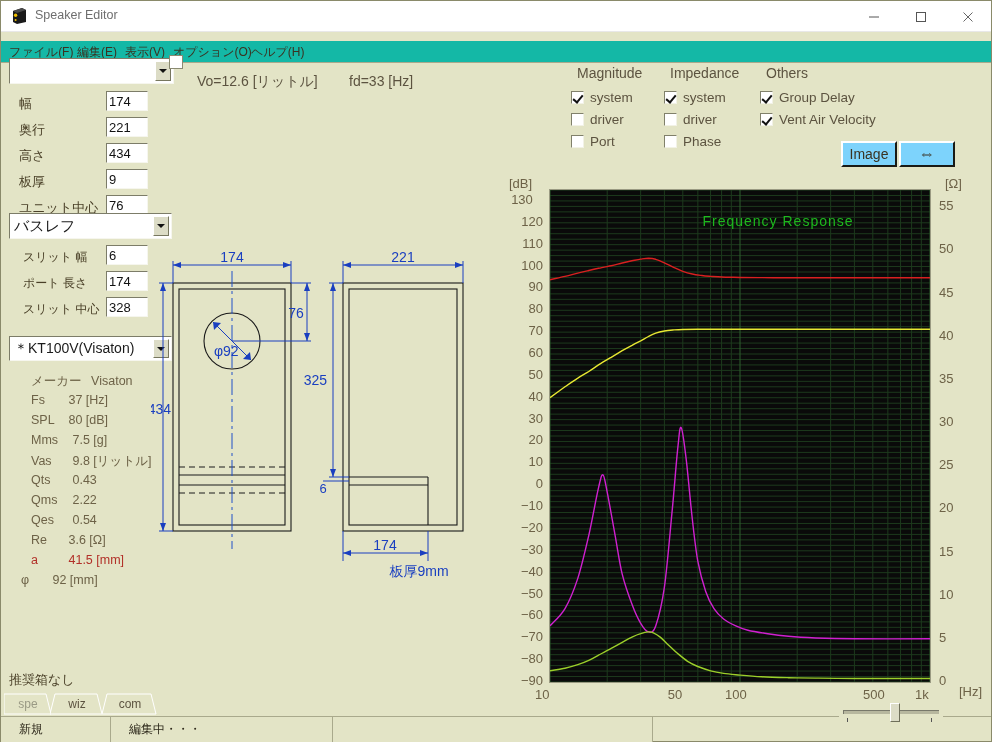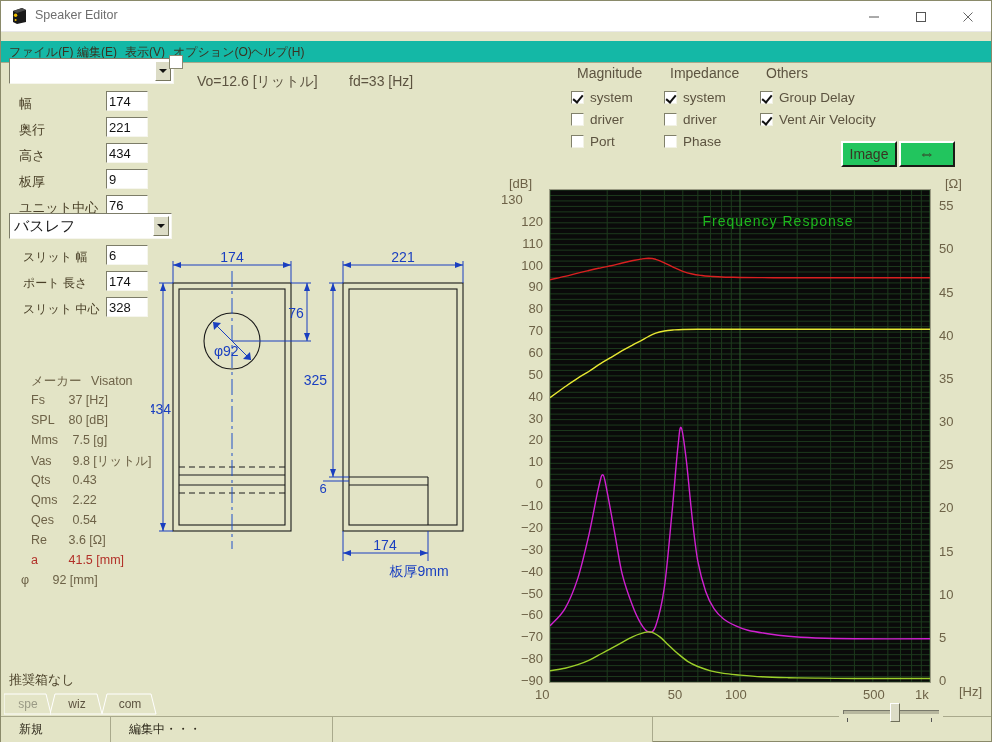--- a/index.html
+++ b/index.html
@@ -154,21 +154,21 @@
   }
   .cbbox.checked::after {
     content:""; position:absolute; left:3px; top:1px;
     width:4px; height:8px; border:solid #111; border-width:0 2px 2px 0;
     transform:rotate(40deg);
   }
   .cblabel { font-size:13.5px; color:#5c5340; font-family:"Liberation Sans", sans-serif; }
 
   .btn {
     position:absolute; height:26px;
-    background:#22c55e;
+    background:#7dd3fc;
     border:2px outset #d6d6be;
     border-top-color:#ffffff; border-left-color:#ffffff;
     border-right-color:#6f6f5a; border-bottom-color:#6f6f5a;
     font-size:14px; color:#3a3322;
     font-family:"Liberation Sans", sans-serif;
     display:flex; align-items:center; justify-content:center;
   }
 
   
   .drawing { position:absolute; left:150px; top:250px; width:350px; height:340px; }
@@ -271,20 +271,26 @@
         </span>
     </div>
 
     <div class="flabel" style="left:22px; top:194px; font-size:12px;">スリット 幅</div>
     <div class="fbox" style="left:105px; top:190px;">6</div>
     <div class="flabel" style="left:22px; top:220px; font-size:12px;">ポート 長さ</div>
     <div class="fbox" style="left:105px; top:216px;">174</div>
     <div class="flabel" style="left:22px; top:246px; font-size:12px;">スリット 中心</div>
     <div class="fbox" style="left:105px; top:242px;">328</div>
 
+    <div class="combo" style="left:8px; top:281px; width:163px; height:25px;">
+      <span class="cval" style="font-size:14px">＊KT100V(Visaton)</span>
+      <span class="combo-arrow">
+          <i></i>
+        </span>
+    </div>
 
     <div class="spec" style="top:318px;">
       <span class="k">メーカー</span>
       <span style="padding-left:6px">Visaton</span>
     </div>
     <div class="spec" style="top:338px;">
       <span class="k" style="width:34px">Fs</span>
       <span>37 [Hz]</span>
     </div>
     <div class="spec" style="top:358px;">
@@ -601,21 +607,21 @@
             <line x1="380" y1="0" x2="380" y2="492" stroke="#2f5f2f" stroke-width="1"></line>
           </g>
           <text x="228" y="36" fill="#1db81d" font-size="14" text-anchor="middle" font-family="Liberation Sans, sans-serif" letter-spacing="1">Frequency Response</text>
           <path d="M0.0,89.7 C2.5,89.1 10.4,87.5 15.0,86.4 C19.7,85.3 23.8,84.1 27.8,83.1 C31.7,82.1 35.3,81.3 38.8,80.5 C42.2,79.7 44.8,79.1 48.5,78.3 C52.2,77.5 57.3,76.5 61.2,75.7 C65.2,74.8 68.8,73.8 72.2,73.0 C75.7,72.2 78.9,71.5 82.0,70.8 C85.0,70.2 87.9,69.5 90.7,69.1 C93.4,68.7 96.0,68.2 98.5,68.2 C101.0,68.3 103.1,68.6 105.7,69.3 C108.3,70.1 111.3,71.4 114.4,72.8 C117.5,74.2 121.0,76.2 124.1,77.6 C127.2,79.0 129.8,80.3 132.8,81.3 C135.8,82.4 139.0,83.3 142.2,84.0 C145.3,84.7 148.8,85.1 151.9,85.5 C154.9,85.9 157.3,86.1 160.6,86.4 C163.9,86.6 168.1,86.9 171.6,87.0 C175.0,87.2 178.2,87.2 181.3,87.2 C184.4,87.3 183.0,87.4 190.0,87.5 C197.0,87.5 213.9,87.6 223.5,87.7 C233.0,87.7 237.7,87.7 247.2,87.7 C256.7,87.7 268.1,87.7 280.7,87.7 C293.3,87.7 306.2,87.7 322.8,87.7 C339.4,87.7 370.5,87.7 380.0,87.7" fill="none" stroke="#d92020" stroke-width="1.4"></path>
           <path d="M0.0,207.7 C2.5,205.9 10.4,200.1 15.0,196.8 C19.7,193.5 23.8,190.6 27.8,188.1 C31.7,185.5 35.3,183.7 38.8,181.5 C42.2,179.3 44.8,177.3 48.5,174.9 C52.2,172.6 57.3,169.6 61.2,167.3 C65.2,164.9 68.8,162.7 72.2,160.7 C75.7,158.7 78.9,156.9 82.0,155.3 C85.0,153.6 87.9,152.3 90.7,150.9 C93.4,149.4 96.0,147.8 98.5,146.5 C101.0,145.2 103.1,144.1 105.7,143.2 C108.3,142.3 111.3,141.6 114.4,141.0 C117.5,140.5 121.0,140.2 124.1,139.9 C127.2,139.7 128.8,139.6 132.8,139.5 C136.8,139.4 141.4,139.3 147.8,139.3 C154.3,139.3 164.6,139.3 171.6,139.3 C178.6,139.3 177.4,139.3 190.0,139.3 C202.6,139.3 225.1,139.3 247.2,139.3 C269.3,139.3 300.7,139.3 322.8,139.3 C344.9,139.3 370.5,139.3 380.0,139.3" fill="none" stroke="#e8e832" stroke-width="1.4"></path>
           <path d="M0.0,435.9 C2.5,433.0 10.4,426.5 15.0,418.6 C19.7,410.7 23.8,400.6 27.8,388.4 C31.7,376.2 35.3,360.4 38.8,345.3 C42.2,330.2 46.1,307.9 48.5,297.8 C50.9,287.7 51.5,284.1 53.0,284.8 C54.4,285.6 55.2,292.0 57.2,302.1 C59.2,312.2 62.6,331.6 65.1,345.3 C67.6,358.9 69.4,372.6 72.2,384.1 C75.1,395.6 78.9,406.1 82.0,414.3 C85.0,422.5 87.9,428.7 90.7,433.3 C93.4,437.9 96.0,441.5 98.5,441.9 C101.0,442.4 103.1,443.4 105.7,435.9 C108.3,428.4 111.6,416.5 114.4,397.1 C117.2,377.6 120.0,342.4 122.3,319.4 C124.5,296.4 126.2,272.6 127.7,258.9 C129.2,245.3 129.7,235.9 131.1,237.4 C132.5,238.8 134.2,252.5 136.0,267.6 C137.9,282.7 140.2,310.7 142.2,328.0 C144.1,345.3 145.6,358.9 147.8,371.2 C150.1,383.4 153.0,393.5 155.7,401.4 C158.4,409.3 161.0,414.0 164.0,418.6 C167.0,423.2 170.0,426.1 173.6,429.0 C177.2,431.9 181.7,434.0 185.8,435.9 C189.8,437.8 192.5,438.9 197.9,440.2 C203.2,441.5 211.0,442.7 217.8,443.7 C224.5,444.7 230.5,445.5 238.5,446.3 C246.5,447.0 254.6,447.5 265.6,448.0 C276.6,448.4 285.3,448.7 304.4,448.8 C323.5,449.0 367.4,448.8 380.0,448.8" fill="none" stroke="#d020d0" stroke-width="1.4"></path>
           <path d="M0.0,480.8 C2.5,480.3 10.4,479.2 15.0,478.2 C19.7,477.2 23.8,476.0 27.8,474.7 C31.7,473.4 35.3,472.0 38.8,470.4 C42.2,468.8 44.8,467.3 48.5,465.2 C52.2,463.2 57.3,460.5 61.2,458.3 C65.2,456.2 68.8,454.2 72.2,452.3 C75.7,450.4 78.9,448.6 82.0,447.1 C85.0,445.7 87.9,444.5 90.7,443.7 C93.4,442.8 96.4,442.1 98.5,441.9 C100.6,441.8 101.4,441.9 103.4,442.8 C105.3,443.7 107.7,445.1 110.2,447.1 C112.7,449.1 115.5,452.2 118.4,454.9 C121.3,457.6 124.5,460.8 127.7,463.5 C130.9,466.2 134.3,469.1 137.6,471.3 C141.0,473.4 144.0,474.9 147.8,476.5 C151.7,478.0 156.3,479.6 160.6,480.8 C164.9,481.9 168.7,482.6 173.6,483.4 C178.5,484.1 183.7,484.5 190.0,485.1 C196.3,485.7 203.6,486.4 211.6,486.8 C219.7,487.3 229.5,487.5 238.5,487.7 C247.5,487.9 254.6,488.0 265.6,488.1 C276.6,488.3 285.3,488.5 304.4,488.5 C323.5,488.6 367.4,488.5 380.0,488.5" fill="none" stroke="#9ccf2a" stroke-width="1.4"></path>
         </svg>
     </div>
     <div id="ytick-host">
-        <div class="axtick" style="left: 0px; width: 42px; text-align: left; top: 15.9333px;">130</div>
+        <div class="axtick" style="left: 0px; width: 42px; text-align: center; top: 15.9333px;">130</div>
         <div class="axtick" style="left: 0px; width: 42px; text-align: right; top: 37.8px;">120</div>
         <div class="axtick" style="left: 0px; width: 42px; text-align: right; top: 59.6667px;">110</div>
         <div class="axtick" style="left: 0px; width: 42px; text-align: right; top: 81.5333px;">100</div>
         <div class="axtick" style="left: 0px; width: 42px; text-align: right; top: 103.4px;">90</div>
         <div class="axtick" style="left: 0px; width: 42px; text-align: right; top: 125.267px;">80</div>
         <div class="axtick" style="left: 0px; width: 42px; text-align: right; top: 147.133px;">70</div>
         <div class="axtick" style="left: 0px; width: 42px; text-align: right; top: 169px;">60</div>
         <div class="axtick" style="left: 0px; width: 42px; text-align: right; top: 190.867px;">50</div>
         <div class="axtick" style="left: 0px; width: 42px; text-align: right; top: 212.733px;">40</div>
         <div class="axtick" style="left: 0px; width: 42px; text-align: right; top: 234.6px;">30</div>

